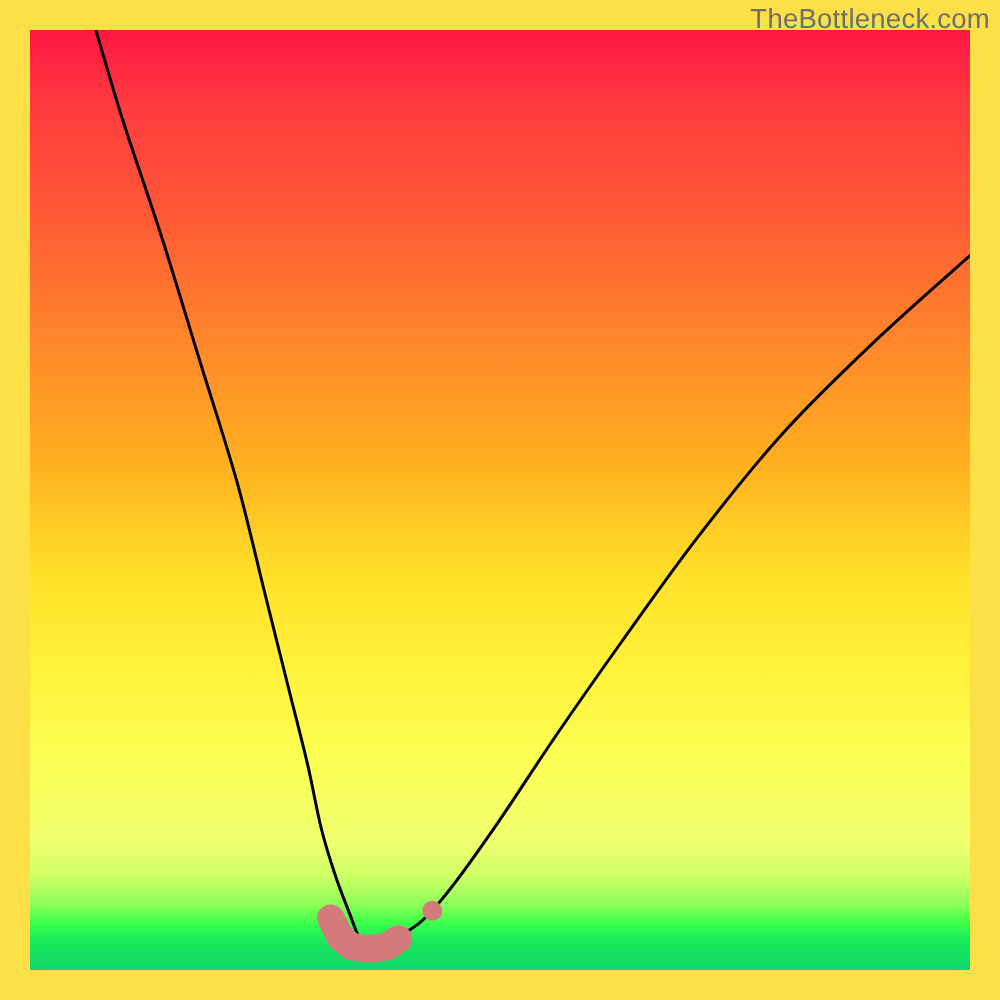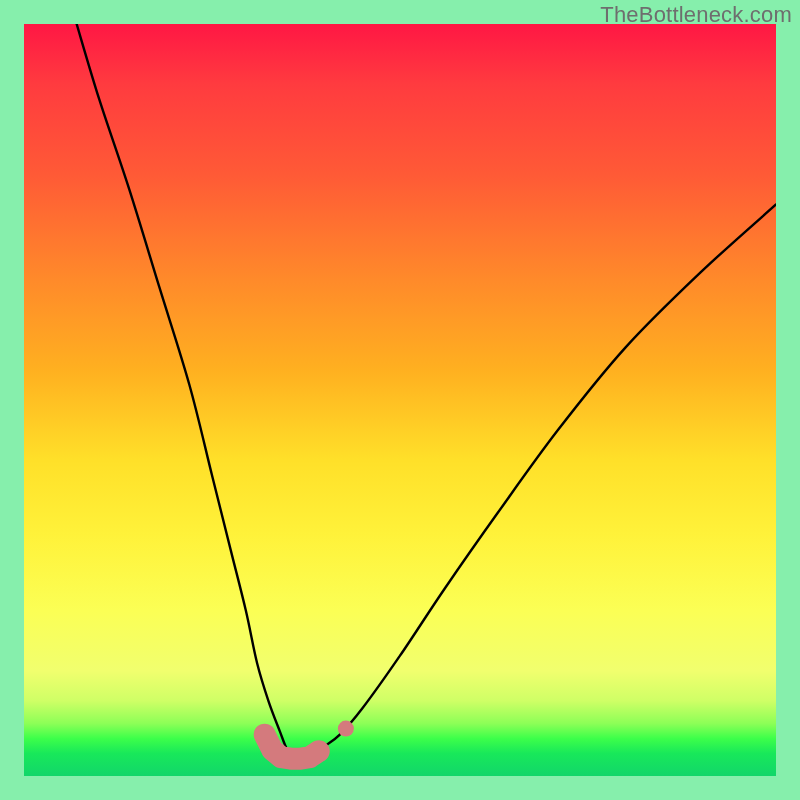--- a/index.html
+++ b/index.html
@@ -7,21 +7,21 @@
     padding: 0;
     width: 800px;
     height: 800px;
     background: #000;
     overflow: hidden;
     font-family: Arial, Helvetica, sans-serif;
   }
   .frame {
     position: absolute;
     inset: 0;
-    background: #86efac;
+    background: #fde047;
   }
   .plot-area {
     position: absolute;
     left: 24px;
     top: 24px;
     width: 752px;
     height: 752px;
     overflow: hidden;
   }
   .gradient-bg {

